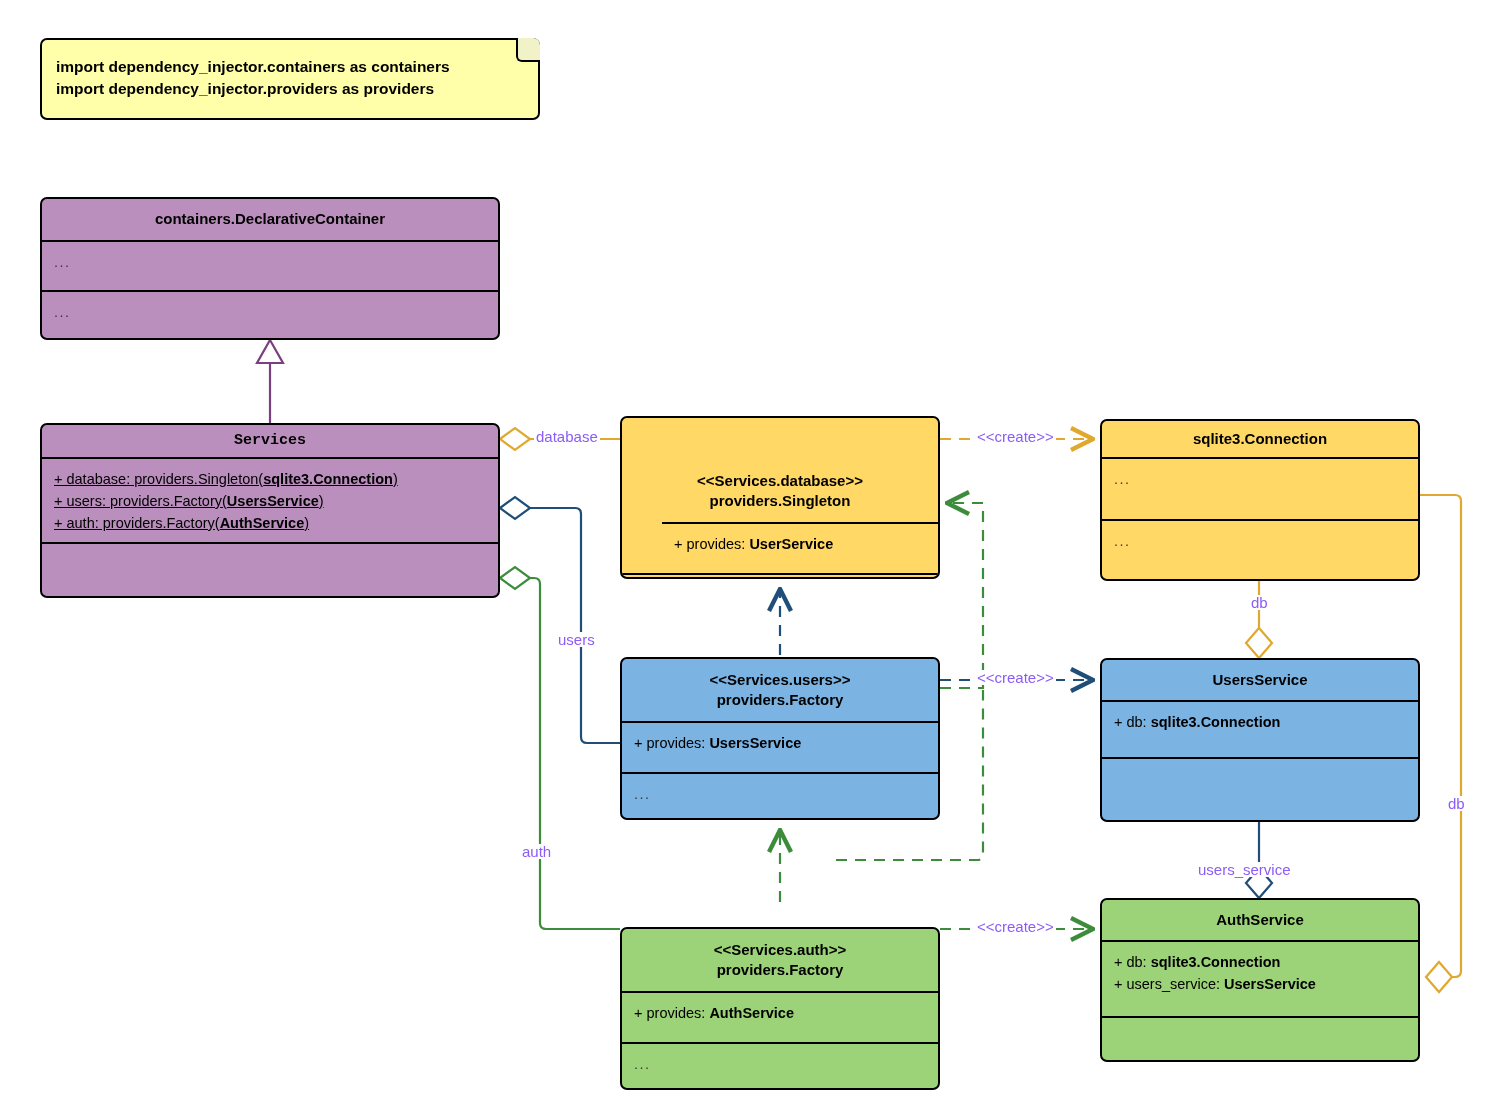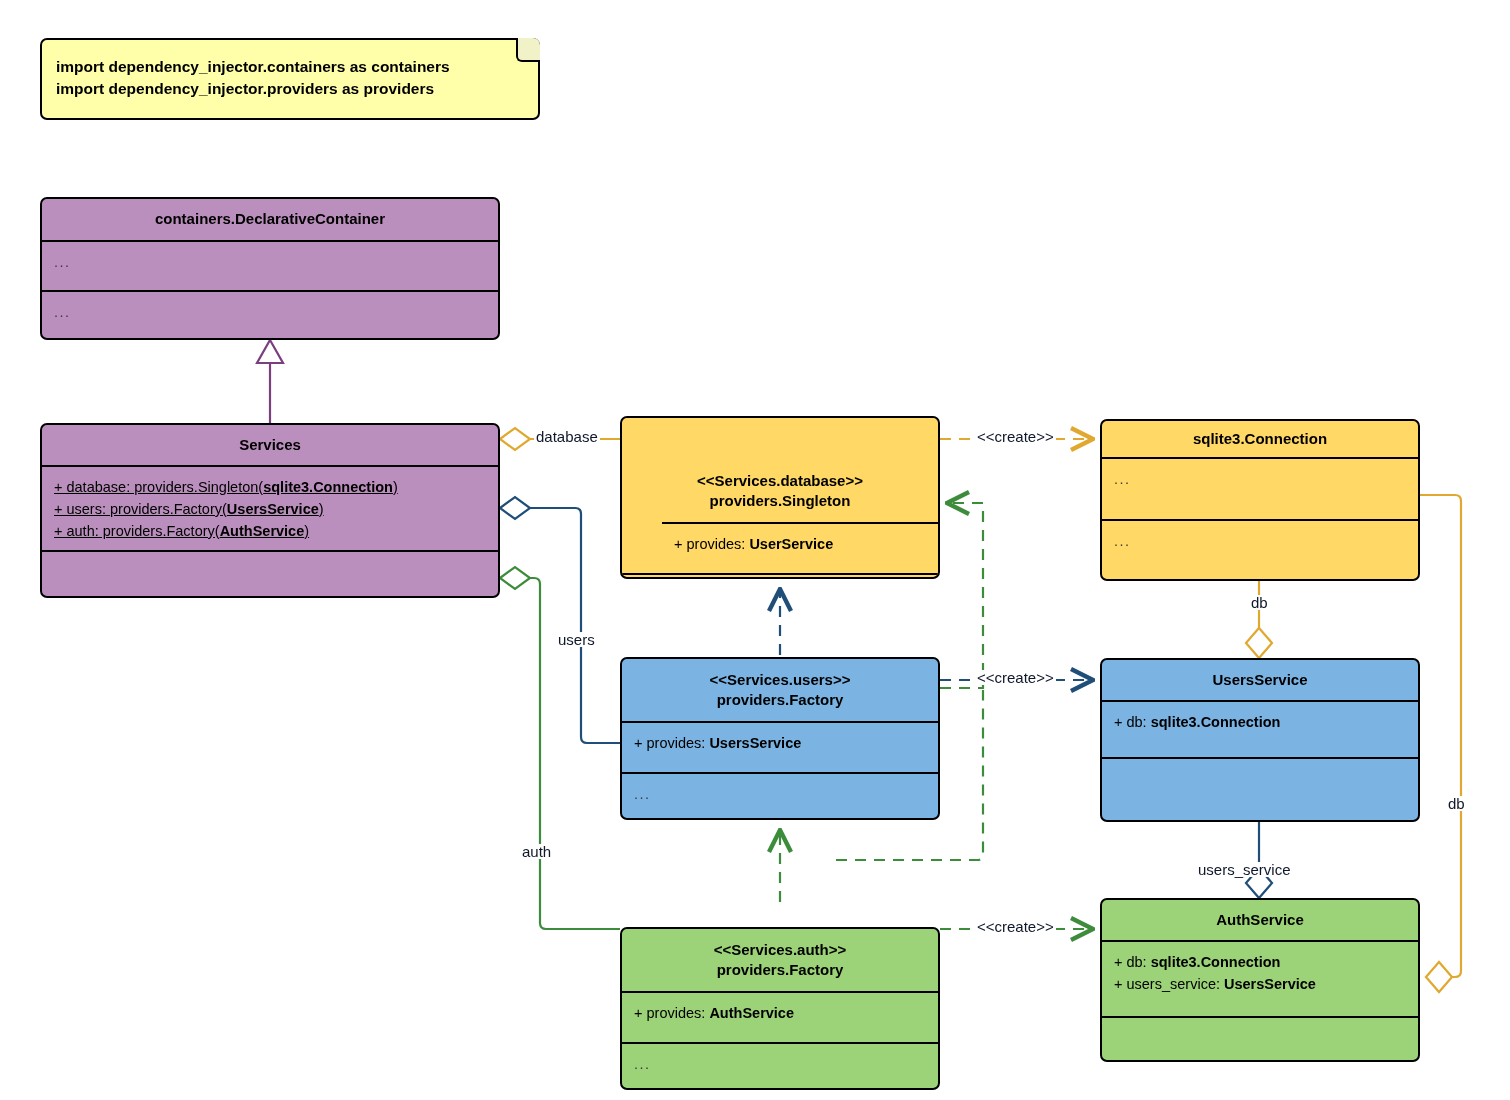--- a/index.html
+++ b/index.html
@@ -99,21 +99,21 @@
   
   .fill-purple { background: #bb8fbd; }
   .fill-yellow { background: #ffd866; }
   .fill-blue   { background: #7bb4e3; }
   .fill-green  { background: #9cd278; }
 
   
   .elabel {
     position: absolute;
     font-size: 15px;
-    color: #0f172a;
+    color: #8b5cf6;
     background: #ffffff;
     white-space: nowrap;
     padding: 0 2px;
     line-height: 1;
   }
   .elabel.stereo { font-size: 15px; }
 </style>
 </head>
 <body>
 
@@ -203,21 +203,21 @@
     <div class="hdr" style="height:41px;">containers.DeclarativeContainer</div>
     <div class="sec" style="height:50px;">
       <span class="dots">...</span>
     </div>
     <div class="sec" style="height:50px;">
       <span class="dots">...</span>
     </div>
   </div>
 
   <div class="umlbox fill-purple" style="left:40px; top:423px; width:460px; height:175px;">
-    <div class="hdr" style="height:40px;">Services</div>
+    <div class="hdr" style="height:32px;font-family:Liberation Mono, monospace;">Services</div>
     <div class="sec" style="height:85px;">
       <div class="attr static">
         <span>+ database: providers.Singleton(</span><b>sqlite3.Connection</b><span>)</span>
       </div>
       <div class="attr static">
         <span>+ users: providers.Factory(</span><b>UsersService</b><span>)</span>
       </div>
       <div class="attr static">
         <span>+ auth: providers.Factory(</span><b>AuthService</b><span>)</span>
       </div>

